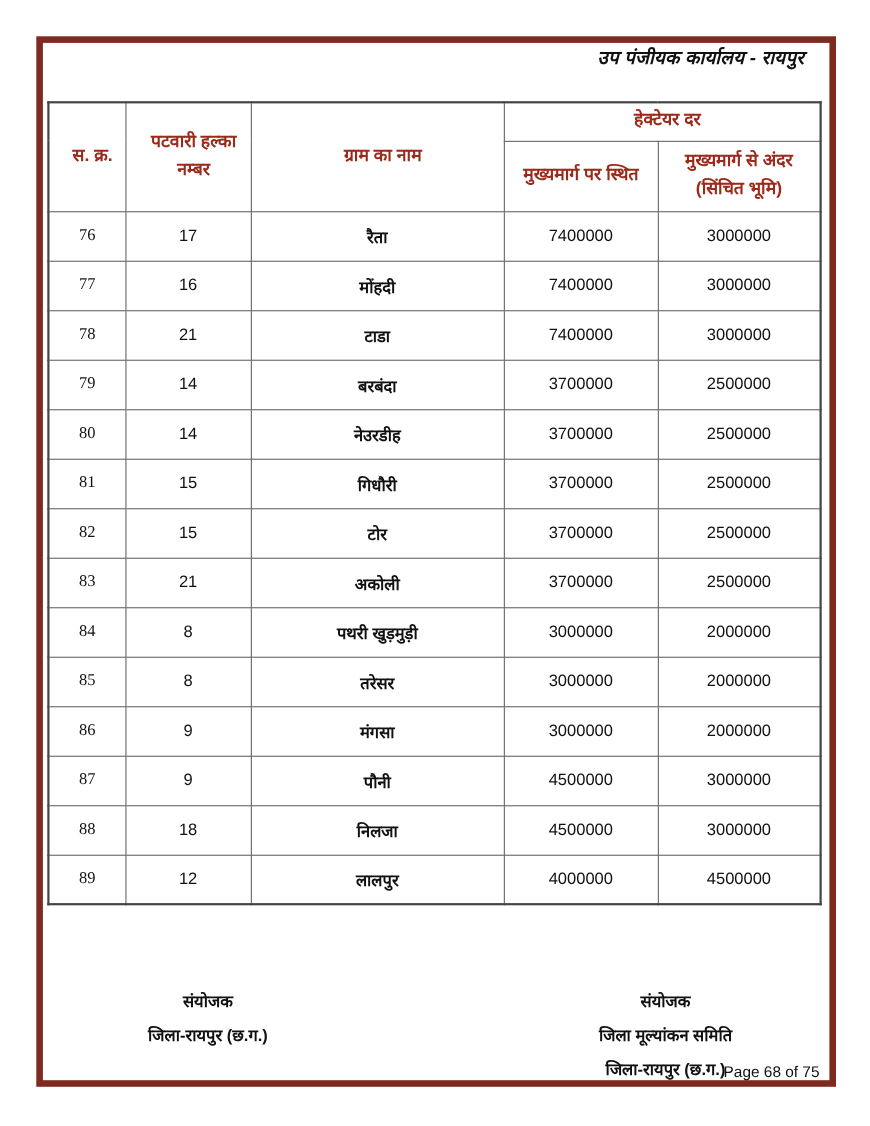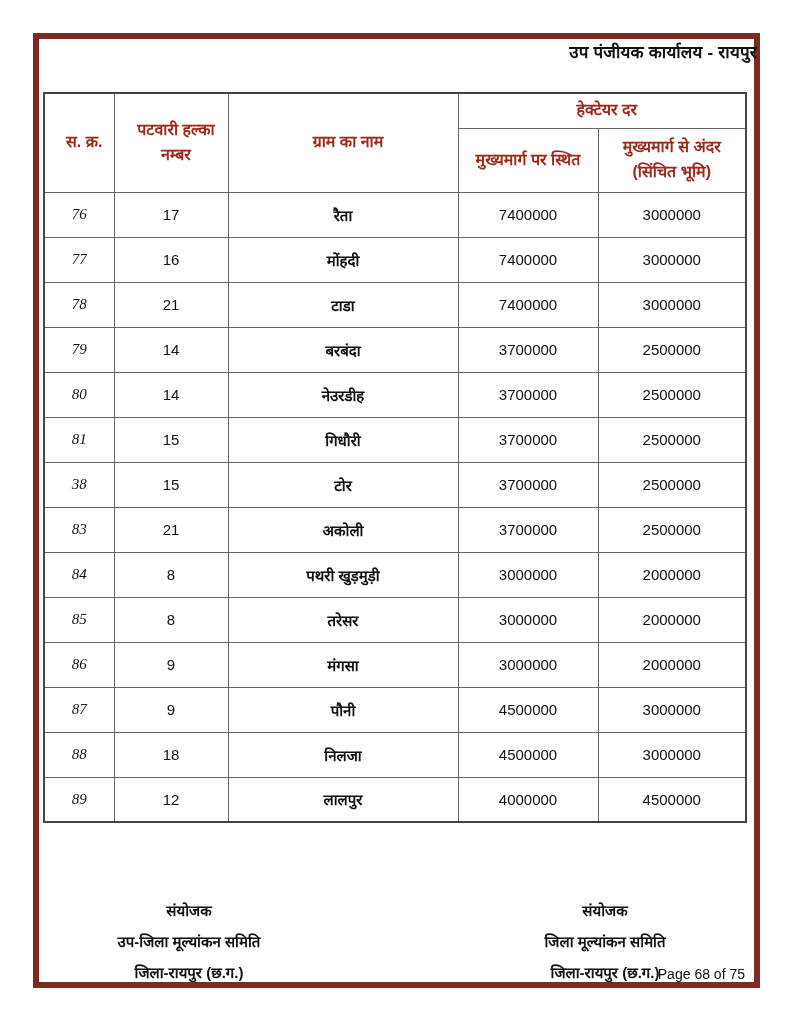--- a/index.html
+++ b/index.html
@@ -19,22 +19,23 @@
   }
   .border-frame{
     position:absolute;
     left:33px;top:33px;
     width:727px;height:955px;
     border:6px solid var(--maroon);
     background:#fff;
   }
   .doc-header{
     position:absolute;
-    top:40px;right:34px;
+    top:40px;right:60px;
     text-align:right;
+    font-style:italic;
   }
   .doc-header .office-line{
     font-size:17px;
     font-weight:600;
     letter-spacing:0.2px;
   }
   .doc-header .year-line{
     font-size:15px;
     font-weight:600;
     margin-top:5px;
@@ -67,21 +68,20 @@
   }
   tr.group-header th{height:35px;padding-left:16px;}
   tr.sub-header th{height:64px;}
   table.rates td{
     height:45px;
     font-size:15px;
   }
   td.sn{
     font-family:"Liberation Serif", serif;
     font-size:15px;
-    font-style:italic;
   }
   td.village{
     font-size:17px;
     font-weight:600;
   }
   .doc-footer{
     position:absolute;
     top:895px;left:39px;
     width:716px;
     display:flex;
@@ -169,21 +169,21 @@
         <td class="rate">2500000</td>
       </tr>
       <tr>
         <td class="sn">81</td>
         <td class="halka">15</td>
         <td class="village">गिधौरी</td>
         <td class="rate">3700000</td>
         <td class="rate">2500000</td>
       </tr>
       <tr>
-        <td class="sn">38</td>
+        <td class="sn">82</td>
         <td class="halka">15</td>
         <td class="village">टोर</td>
         <td class="rate">3700000</td>
         <td class="rate">2500000</td>
       </tr>
       <tr>
         <td class="sn">83</td>
         <td class="halka">21</td>
         <td class="village">अकोली</td>
         <td class="rate">3700000</td>
@@ -230,21 +230,20 @@
         <td class="village">लालपुर</td>
         <td class="rate">4000000</td>
         <td class="rate">4500000</td>
       </tr>
     </tbody>
 </table>
 
 <div class="doc-footer">
   <div class="sign-block">
     <div>संयोजक</div>
-    <div>उप-जिला मूल्यांकन समिति</div>
     <div>जिला-रायपुर (छ.ग.)</div>
   </div>
   <div class="sign-block">
     <div>संयोजक</div>
     <div>जिला मूल्यांकन समिति</div>
     <div>जिला-रायपुर (छ.ग.)</div>
   </div>
 </div>
 
 <div class="page-line">

